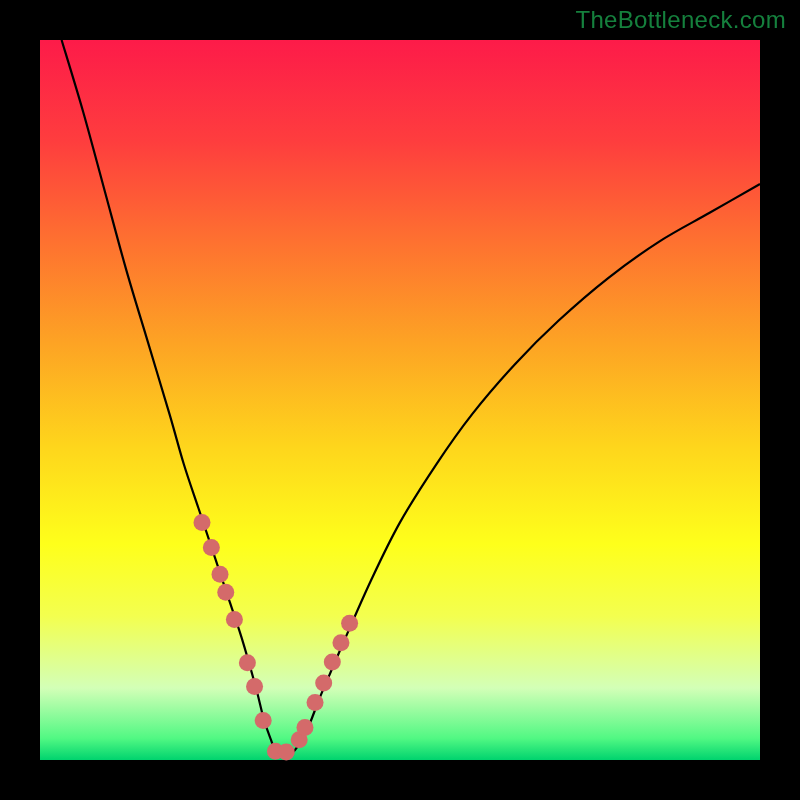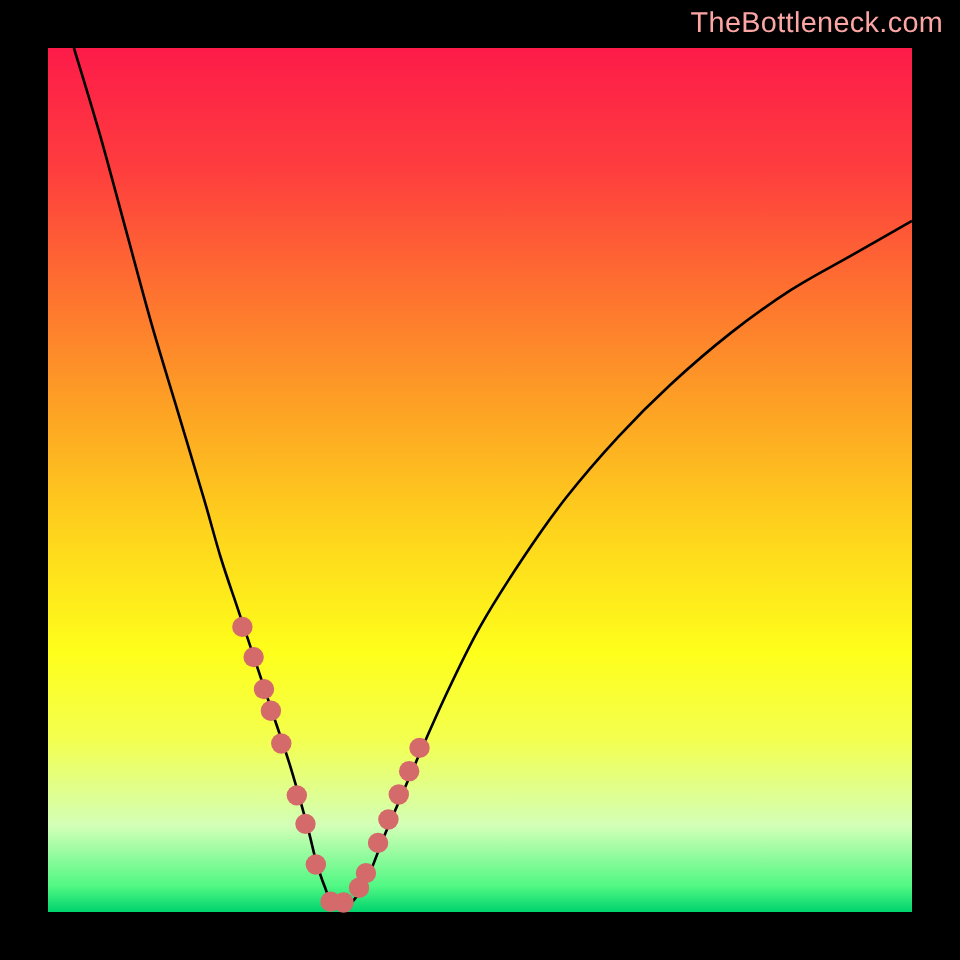--- a/index.html
+++ b/index.html
@@ -26,21 +26,21 @@
       #feff1b 70%,
       #f3ff4f 80%,
       #d3ffb7 90%,
       #51f883 97%,
       #00d36e 100%);
   }
   .attribution {
     position: absolute;
     top: 6px;
     right: 14px;
-    color: #fca5a5;
+    color: #15803d;
     font-size: 24px;
     letter-spacing: 0.3px;
   }
   svg.curve {
     position: absolute;
     left: 0;
     top: 0;
     width: 720px;
     height: 720px;
     overflow: visible;

